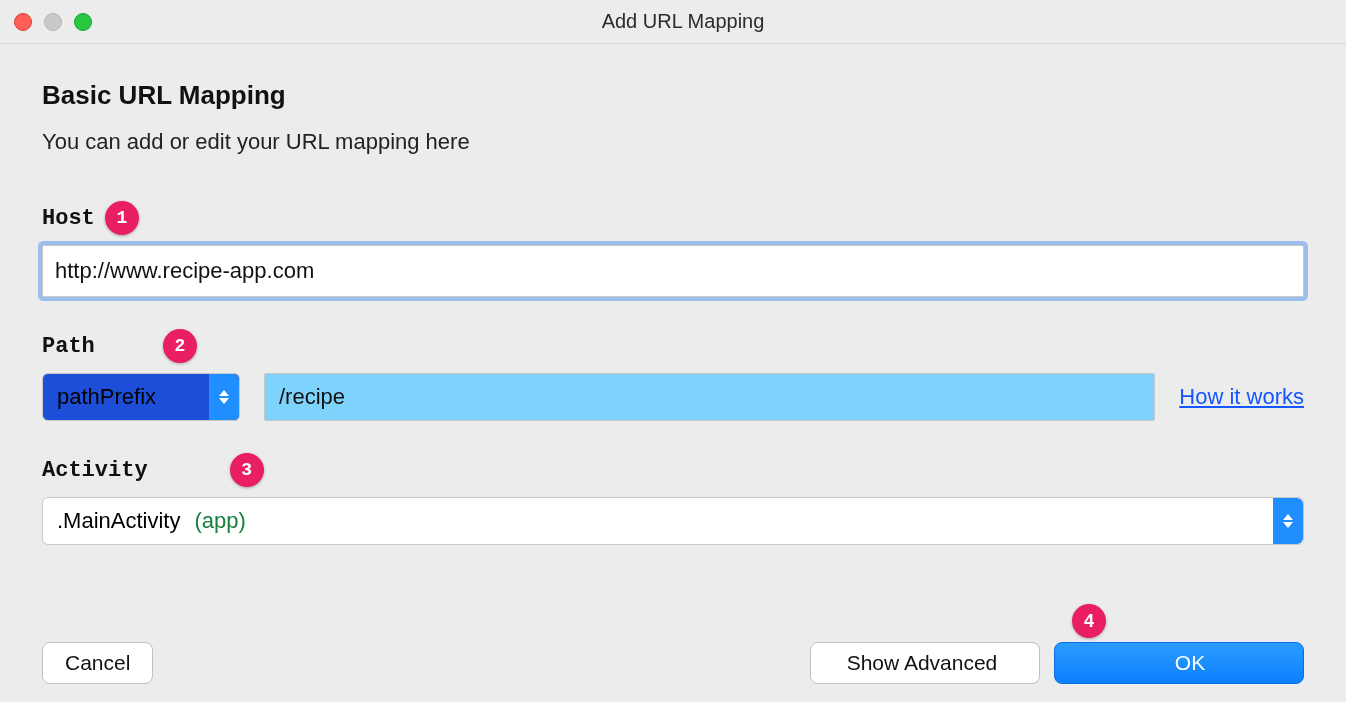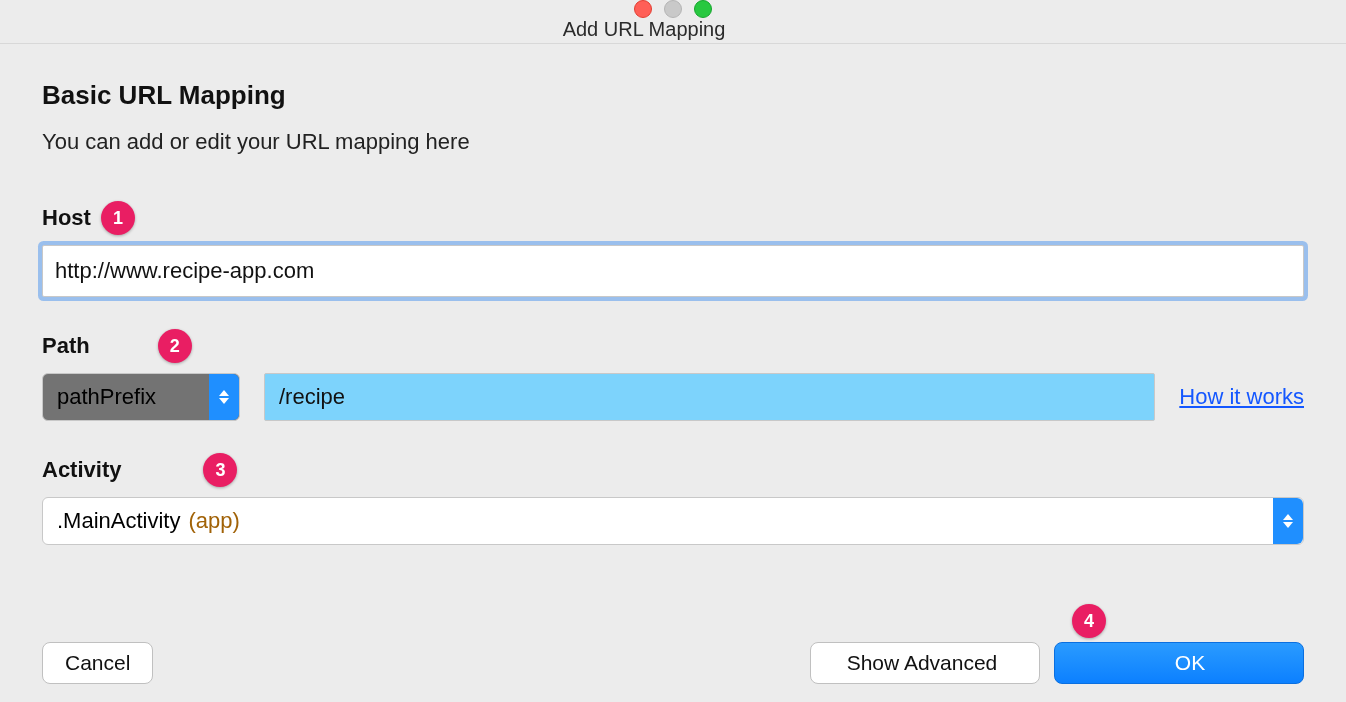--- a/index.html
+++ b/index.html
@@ -1,61 +1,61 @@
 <!DOCTYPE html>
 <html><head>
 <meta charset="utf-8">
 <style>
   * { box-sizing: border-box; margin: 0; padding: 0; }
   html, body { width: 1346px; height: 702px; font-family: -apple-system, "Helvetica Neue", Arial, sans-serif; background:#fff; }
   .window { width:1346px; height:702px; background:#ececec; position:relative; }
   .titlebar {
     height:44px; display:flex; align-items:center; padding:0 14px;
-    background:#ececec; border-bottom:1px solid #d8d8d8;flex-direction:column;
+    background:#ececec; border-bottom:1px solid #d8d8d8;
   }
   .traffic { display:flex; gap:12px; }
   .tl-btn { width:18px; height:18px; border-radius:50%; }
   .tl-close   { background:#ff5f57; border:1px solid #e33e32; }
   .tl-min     { background:#c9c9c9; border:1px solid #b5b5b5; }
   .tl-zoom    { background:#28c840; border:1px solid #17a62e; }
   .win-title { flex:1; text-align:center; font-size:20px; color:#2b2b2b; padding-right: 58px; }
   .content { padding:36px 42px 0 42px; }
   .section-title { font-size:26px; font-weight:700; color:#111; margin-bottom:18px; }
   .section-sub   { font-size:22px; color:#222; margin-bottom:46px; }
-  .field-label { font-size:22px; font-weight:600; color:#111; margin-bottom:10px; display:flex; align-items:center; gap:10px; }
+  .field-label { font-size:22px; font-weight:600; color:#111; margin-bottom:10px; display:flex; align-items:center; gap:10px;font-family:Liberation Mono, monospace; }
   .input-focus {
     width:100%; height:52px; border:1px solid #c8c8c8; background:#fff;
     border-radius:2px; font-size:22px; padding:8px 12px; color:#111;
     box-shadow:0 0 0 4px rgba(88,155,238,0.55);
     outline:none;
   }
   .row { display:flex; align-items:center; gap:24px; margin-top:10px; }
   .select-wrap {
-    position:relative; height:48px; background:#737373; border:1px solid #c8c8c8; border-radius:6px;
+    position:relative; height:48px; background:#1d4ed8; border:1px solid #c8c8c8; border-radius:6px;
     display:flex; align-items:center; padding:0 44px 0 14px; font-size:22px; min-width:198px;
   }
   .select-caret {
     position:absolute; right:0; top:0; width:30px; height:100%;
     background:#1f8fff; border-top-right-radius:6px; border-bottom-right-radius:6px;
     display:flex; flex-direction:column; align-items:center; justify-content:center; gap:2px;
   }
   .caret-up, .caret-down { width:0; height:0; border-left:5px solid transparent; border-right:5px solid transparent; }
   .caret-up { border-bottom:6px solid #fff; }
   .caret-down { border-top:6px solid #fff; }
   .plain-input {
     height:48px; border:1px solid #c8c8c8; background:#7dd3fc; border-radius:2px;
     font-size:22px; padding:0 14px; color:#111; outline:none;
   }
   .link { color:#1457ff; text-decoration:underline; font-size:22px; white-space:nowrap; }
   .activity-select {
     width:100%; height:48px; background:#fff; border:1px solid #c8c8c8; border-radius:6px;
     display:flex; align-items:center; padding:0 44px 0 14px; font-size:22px; position:relative;
   }
   .activity-select .select-caret { border-radius:0 6px 6px 0; }
-  .grey-note { color:#a16207; margin-left:8px; }
+  .grey-note { color:#15803d; margin-left:14px; }
   .button-bar {
     position:absolute; left:0; right:0; bottom:18px; padding:0 42px;
     display:flex; align-items:center;
   }
   .btn {
     height:42px; padding:0 22px; font-size:21px; border-radius:8px; display:flex;
     align-items:center; justify-content:center; cursor:pointer; user-select:none;
   }
   .btn-default { background:#fff; border:1px solid #c0c0c0; color:#111; }
   .btn-primary {

